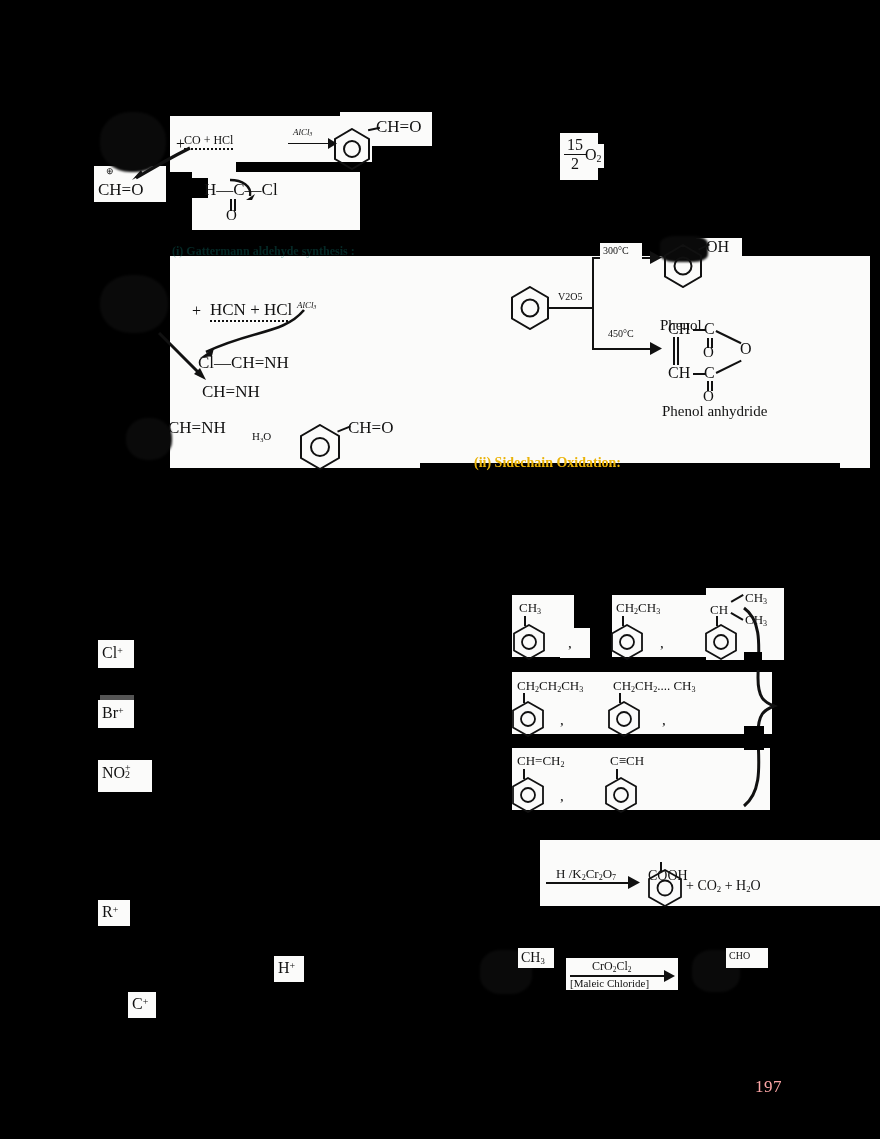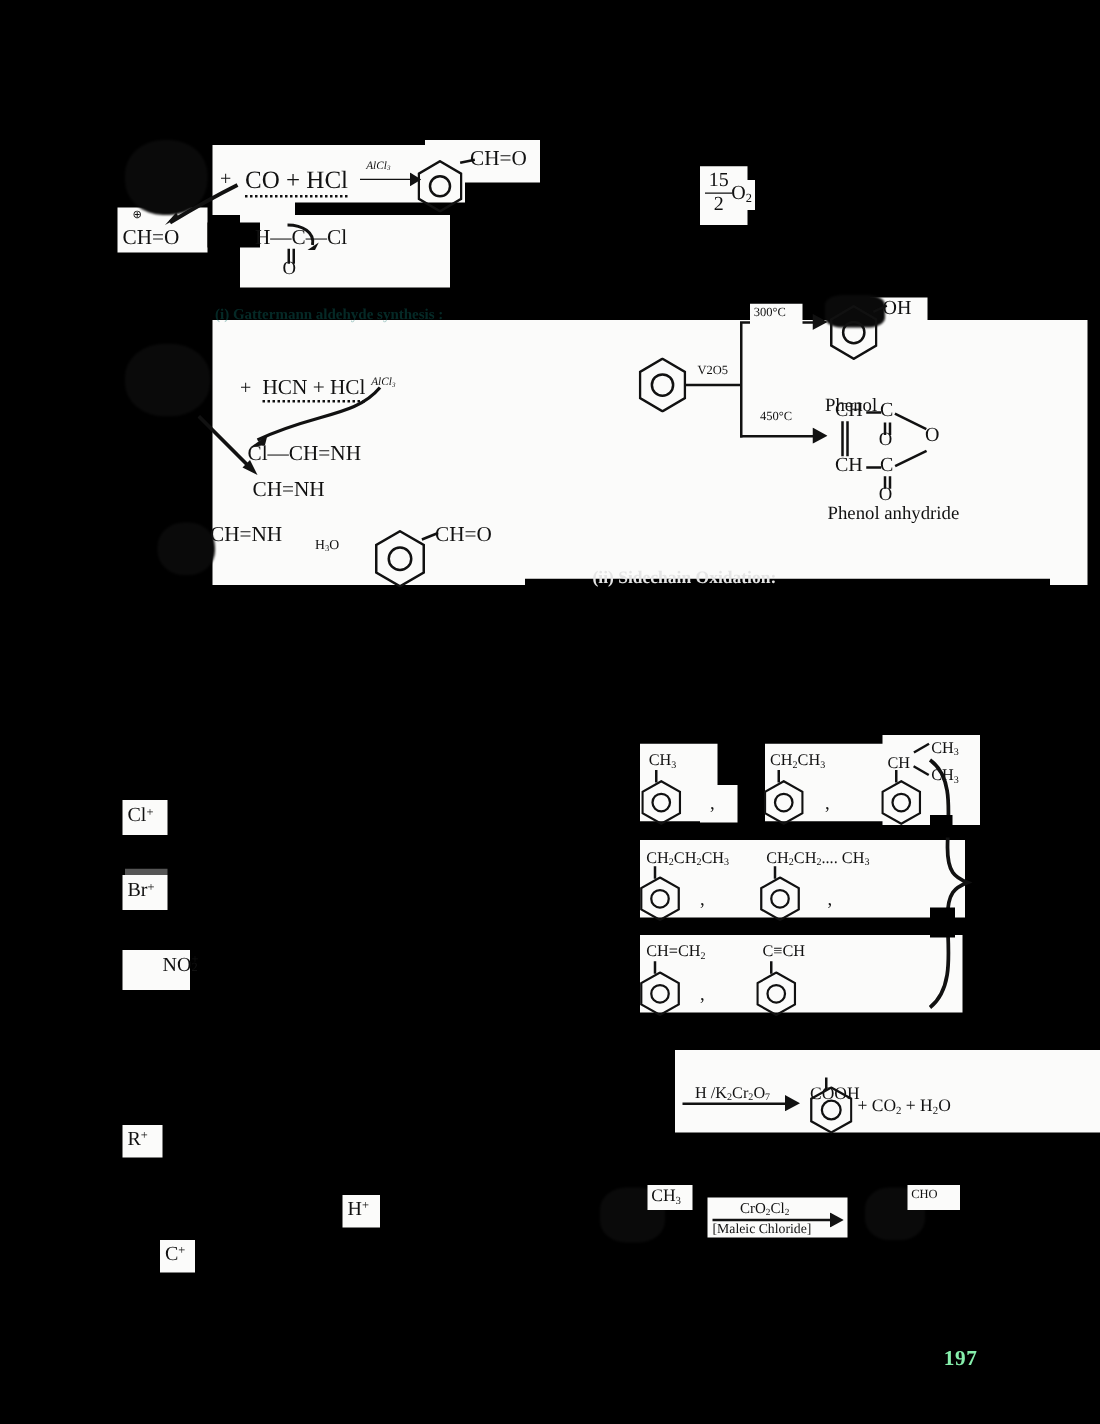--- a/index.html
+++ b/index.html
@@ -18,21 +18,21 @@
   
   .ring{position:absolute;}
 
   
   .rule{position:absolute;background:#111;}
 
   
   .blob{position:absolute;background:#000;border-radius:50%;filter:blur(1px);}
   .bar{position:absolute;background:#000;}
 
-  .pageno{position:absolute;right:98px;bottom:42px;color:#86efac;font-weight:bold;
+  .pageno{position:absolute;right:98px;bottom:42px;color:#fca5a5;font-weight:normal;
           font-size:17px;font-family:"Liberation Serif", serif;letter-spacing:.5px;}
 
   .dotted{border-bottom:2px dotted #111;}
   .ital{font-style:italic;}
   .small{font-size:9px;}
 </style>
 </head>
 <body>
 
 <div class="page">
@@ -44,21 +44,21 @@
   <div class="panel" style="left:192px;top:170px;width:168px;height:60px;"></div>
   <div class="panel" style="left:560px;top:133px;width:38px;height:47px;"></div>
   <div class="panel" style="left:584px;top:144px;width:20px;height:24px;"></div>
 
   <div class="blob" style="left:100px;top:112px;width:66px;height:60px;background:#0a0a0a;border-radius:46%;"></div>
   <div class="bar" style="left:236px;top:162px;width:284px;height:10px;"></div>
   <div class="bar" style="left:166px;top:178px;width:42px;height:20px;"></div>
 
   <span class="lbl" style="left:176px;top:135px;font-size:16px;">+</span>
 
-  <span class="lbl dotted" style="left:196px;top:133px;font-size:20px;">CO&nbsp;+&nbsp;HCl</span>
+  <span class="lbl dotted" style="left:184px;top:133px;font-size:12px;">CO&nbsp;+&nbsp;HCl</span>
 
   <span class="lbl small ital" style="left:293px;top:127px;font-size:9px;">AlCl<sub>3</sub></span>
 
   <div class="rule" style="left:288px;top:143px;width:44px;height:1.4px;"></div>
   <svg class="ring" style="left:328px;top:138px;" width="9" height="11" viewBox="0 0 9 11">
     <polygon points="0,0 9,5.5 0,11" fill="#111"></polygon>
   </svg>
 
   <svg class="ring" style="left:334px;top:128px;" width="36" height="42" viewBox="0 0 36 42">
     <polygon points="18,1 35,11 35,31 18,41 1,31 1,11" fill="none" stroke="#111" stroke-width="2"></polygon>
@@ -176,31 +176,31 @@
   <div class="rule" style="left:711px;top:381px;width:1.6px;height:10px;"></div>
   <span class="lbl" style="left:703px;top:388px;font-size:15px;">O</span>
 
   <div class="rule" style="left:716px;top:330px;width:28px;height:1.6px;transform:rotate(26deg);transform-origin:left center;"></div>
   <div class="rule" style="left:716px;top:372px;width:28px;height:1.6px;transform:rotate(-26deg);transform-origin:left center;"></div>
   <span class="lbl" style="left:740px;top:340px;font-size:16px;">O</span>
 
   <span class="lbl" style="left:662px;top:403px;font-size:15px;">Phenol anhydride</span>
 
   <div class="bar" style="left:420px;top:463px;width:420px;height:10px;"></div>
-  <span class="lbl" style="left:474px;top:455px;font-size:14px;font-weight:bold;color:#e5e5e5;">(ii) Sidechain Oxidation:</span>
+  <span class="lbl" style="left:474px;top:455px;font-size:14px;font-weight:bold;color:#eab308;">(ii) Sidechain Oxidation:</span>
 
   <div class="panel" style="left:98px;top:640px;width:36px;height:28px;"></div>
   <span class="lbl" style="left:102px;top:644px;font-size:16px;">Cl<sup>+</sup></span>
 
   <div class="panel" style="left:98px;top:700px;width:36px;height:28px;"></div>
   <div class="bar" style="left:100px;top:695px;width:34px;height:5px;background:#555;"></div>
   <span class="lbl" style="left:102px;top:704px;font-size:16px;">Br<sup>+</sup></span>
 
   <div class="panel" style="left:98px;top:760px;width:54px;height:32px;"></div>
-  <span class="lbl" style="left:102px;top:764px;font-size:16px;margin-left:28px;">NO<span style="display:inline-block;position:relative;"><sup style="position:absolute;left:0;top:-2px;">+</sup><sub style="position:absolute;left:0;top:5px;">2</sub><span style="visibility:hidden;">2</span></span></span>
+  <span class="lbl" style="left:102px;top:764px;font-size:16px;">NO<span style="display:inline-block;position:relative;"><sup style="position:absolute;left:0;top:-2px;">+</sup><sub style="position:absolute;left:0;top:5px;">2</sub><span style="visibility:hidden;">2</span></span></span>
 
   <div class="panel" style="left:98px;top:900px;width:32px;height:26px;"></div>
   <span class="lbl" style="left:102px;top:903px;font-size:16px;">R<sup>+</sup></span>
 
   <div class="panel" style="left:274px;top:956px;width:30px;height:26px;"></div>
   <span class="lbl" style="left:278px;top:959px;font-size:16px;">H<sup>+</sup></span>
 
   <div class="panel" style="left:128px;top:992px;width:28px;height:26px;"></div>
   <span class="lbl" style="left:132px;top:995px;font-size:16px;">C<sup>+</sup></span>
 

